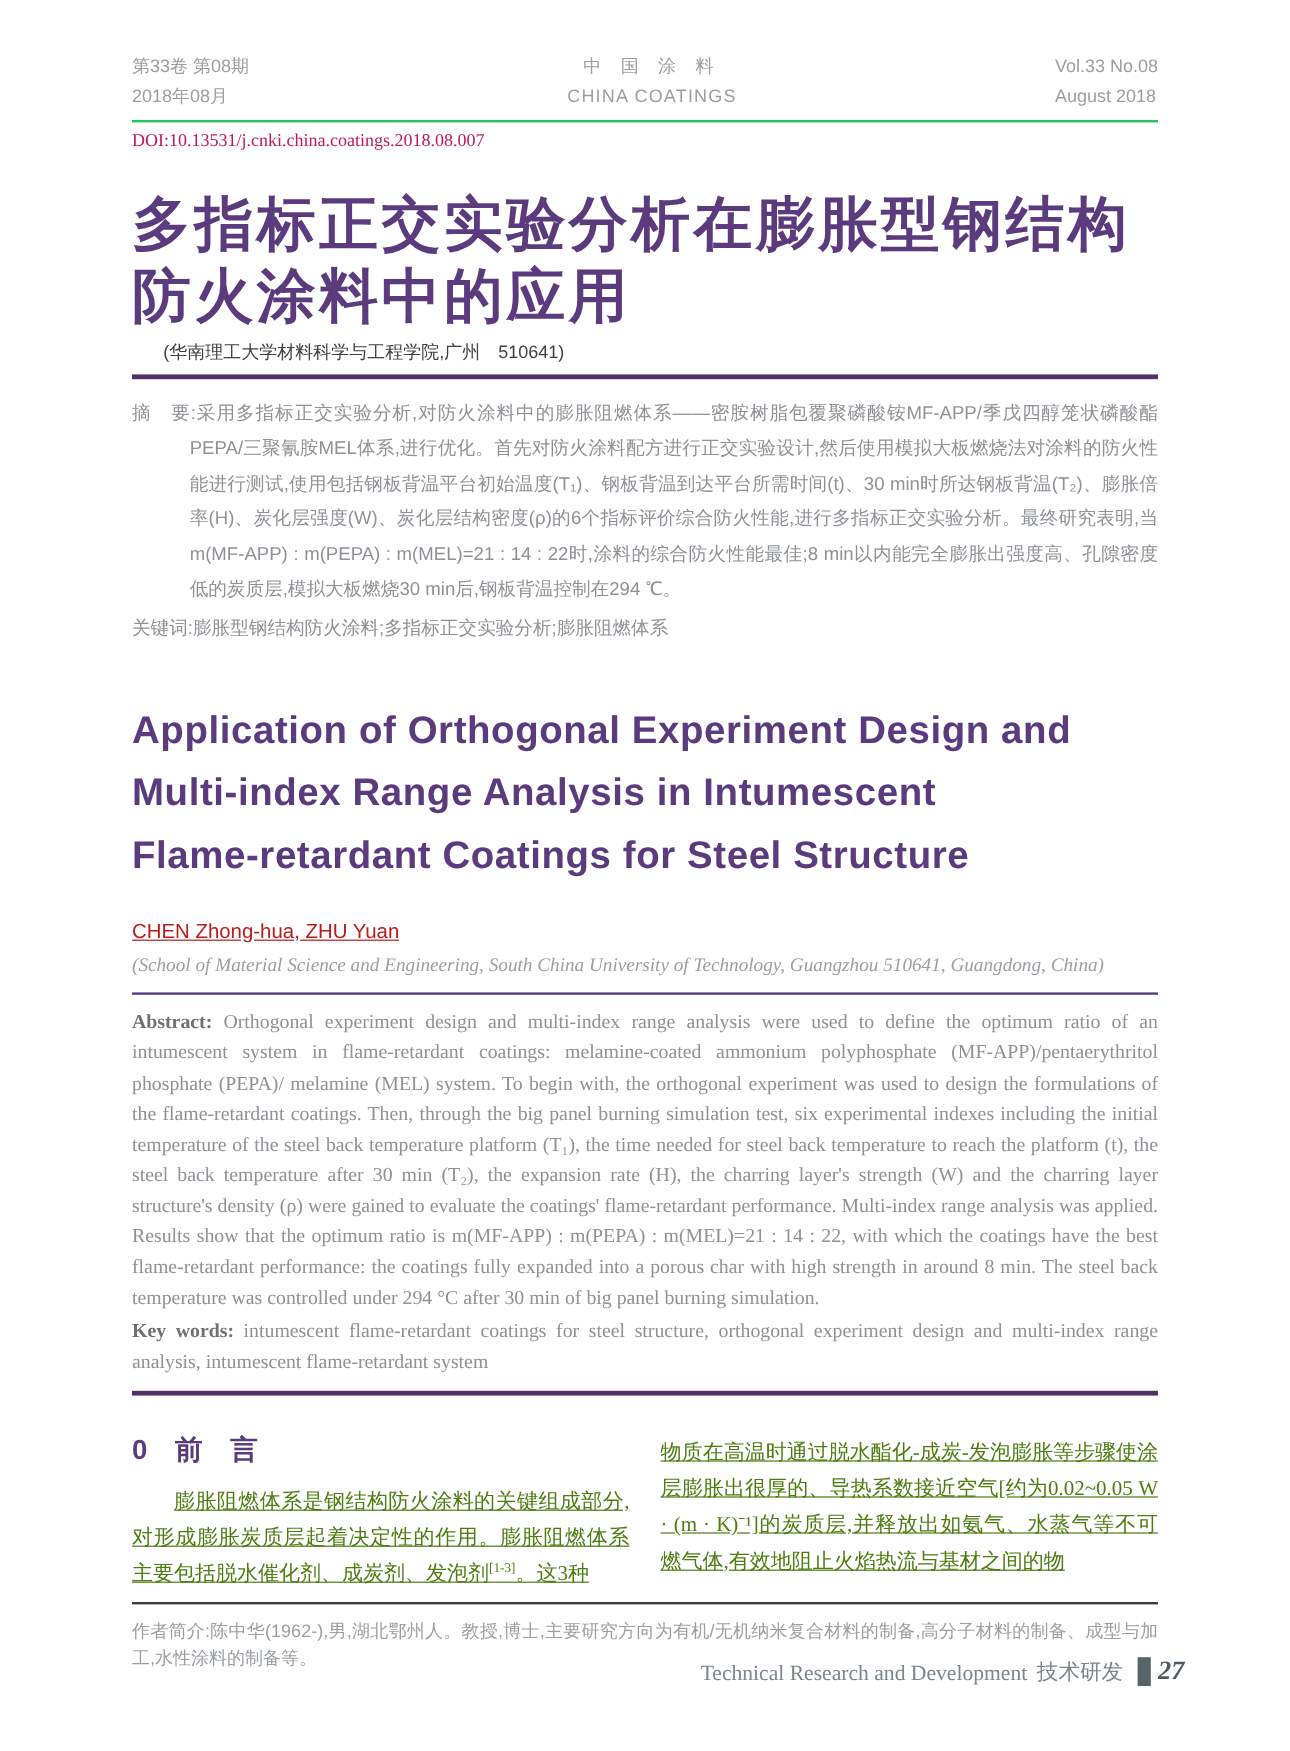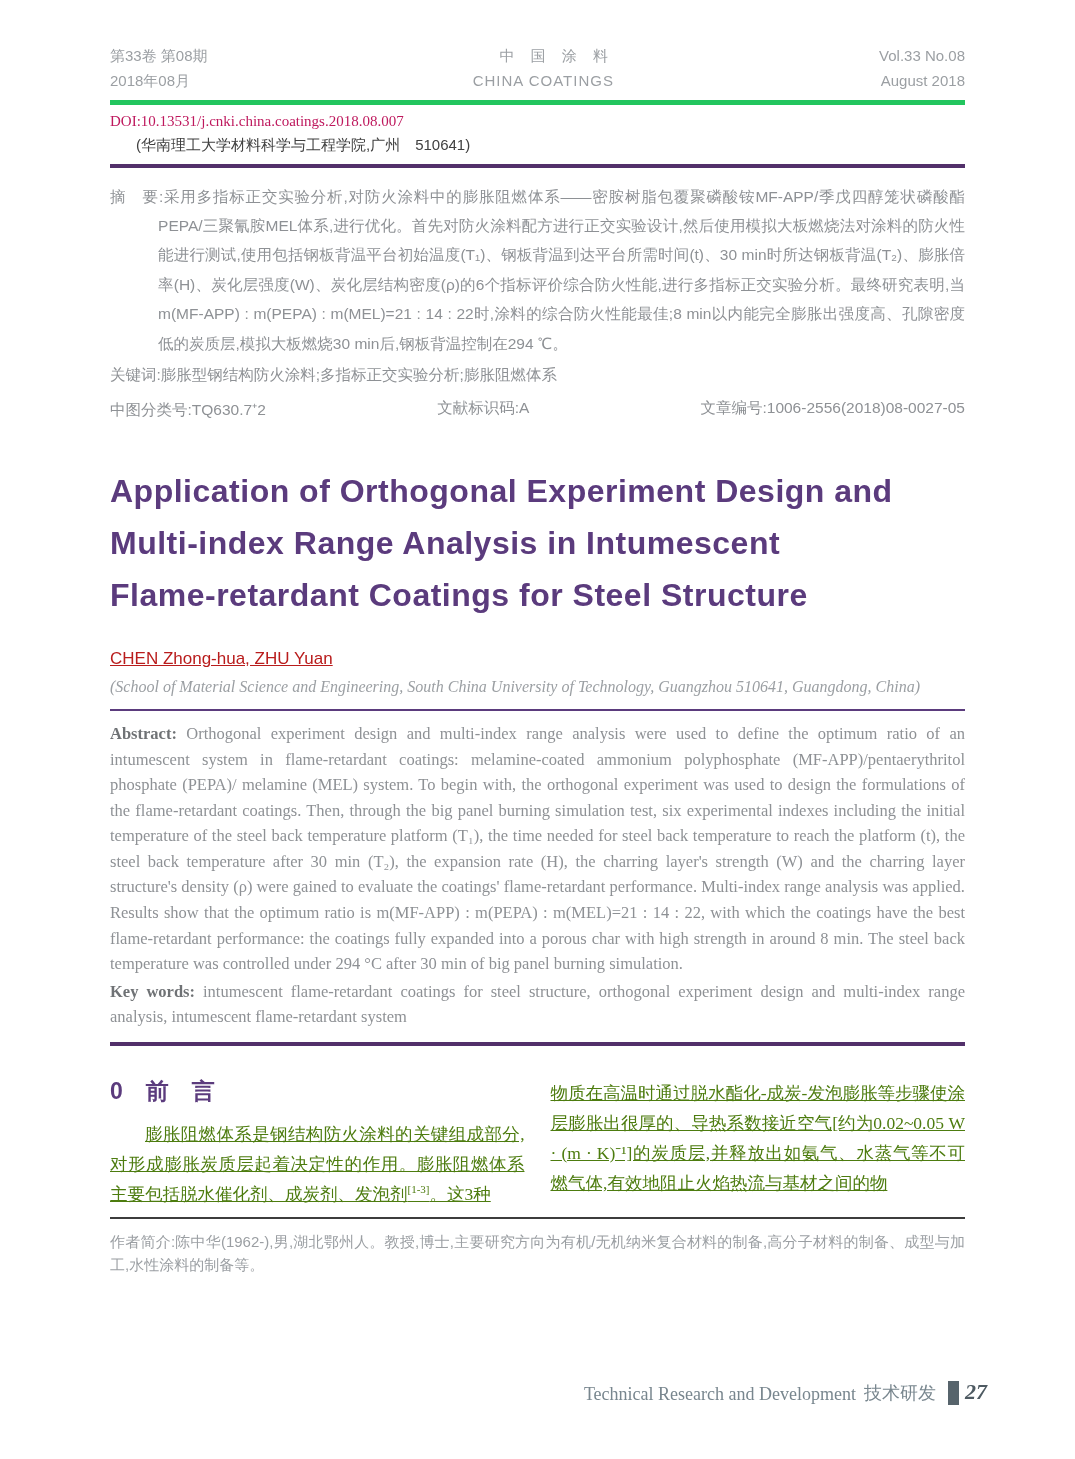--- a/index.html
+++ b/index.html
@@ -9,25 +9,25 @@
     font-family:"Liberation Sans", sans-serif;
     overflow:hidden;
     position:relative;
   }
   .page { padding:44px 110px 0 110px; }
 
   
   .jheader {
     display:flex; justify-content:space-between; align-items:flex-end;
     color:#9b9fa3; font-size:15px; line-height:1.65;
-    border-bottom:5px solid #22c55e; padding-bottom:6px;
+    border-bottom:2px solid #22c55e; padding-bottom:6px;
   }
   .jheader .col { white-space:nowrap; }
-  .jheader .center { text-align:right; letter-spacing:1px; }
-  .jheader .right { text-align:right; }
+  .jheader .center { text-align:center; letter-spacing:1px; }
+  .jheader .right { }
   .jheader .cn-name { letter-spacing:6px; }
   .doi {
     font-family:"Liberation Serif", serif;
     color:#be185d; font-size:15px; margin-top:8px;
   }
 
   
   .cn-title {
     margin-top:30px;
     color:#5b3b7d; font-weight:bold;
@@ -124,37 +124,36 @@
       <div class="cn-name">中 国 涂 料</div>
       <div>CHINA COATINGS</div>
     </div>
     <div class="col right">
       <div>Vol.33  No.08</div>
       <div>August 2018</div>
     </div>
   </div>
   <div class="doi">DOI:10.13531/j.cnki.china.coatings.2018.08.007</div>
 
+  <div class="cn-title">
+    <div>多指标正交实验分析在膨胀型钢结构</div>
+    <div>防火涂料中的应用</div>
+  </div>
 
   <div class="cn-affil">(华南理工大学材料科学与工程学院,广州　510641)</div>
 
   <div class="rule-thick"></div>
 
   <div class="cn-abstract">
     <p class="hang"><span>摘　要:</span><span>采用多指标正交实验分析,对防火涂料中的膨胀阻燃体系——密胺树脂包覆聚磷酸铵MF-APP/季戊四醇笼状磷酸酯PEPA/三聚氰胺MEL体系,进行优化。首先对防火涂料配方进行正交实验设计,然后使用模拟大板燃烧法对涂料的防火性能进行测试,使用包括钢板背温平台初始温度(T₁)、钢板背温到达平台所需时间(t)、30 min时所达钢板背温(T₂)、膨胀倍率(H)、炭化层强度(W)、炭化层结构密度(ρ)的6个指标评价综合防火性能,进行多指标正交实验分析。最终研究表明,当m(MF-APP) : m(PEPA) : m(MEL)=21 : 14 : 22时,涂料的综合防火性能最佳;8 min以内能完全膨胀出强度高、孔隙密度低的炭质层,模拟大板燃烧30 min后,钢板背温控制在294 ℃。</span></p>
   </div>
   <div class="cn-keywords">
     <span>关键词:</span><span>膨胀型钢结构防火涂料;多指标正交实验分析;膨胀阻燃体系</span>
   </div>
 
-  <div class="class-row">
-    <span>中图分类号:TQ630.7⁺2</span>
-    <span>文献标识码:A</span>
-    <span>文章编号:1006-2556(2018)08-0027-05</span>
-  </div>
 
   <div class="en-title">
     <div>Application of Orthogonal Experiment Design and</div>
     <div>Multi-index Range Analysis in Intumescent</div>
     <div>Flame-retardant Coatings for Steel Structure</div>
   </div>
   <div class="en-authors">CHEN Zhong-hua, ZHU Yuan</div>
   <div class="en-affil">(School of Material Science and Engineering, South China University of Technology, Guangzhou 510641, Guangdong, China)</div>
 
   <div class="rule-thin"></div>

